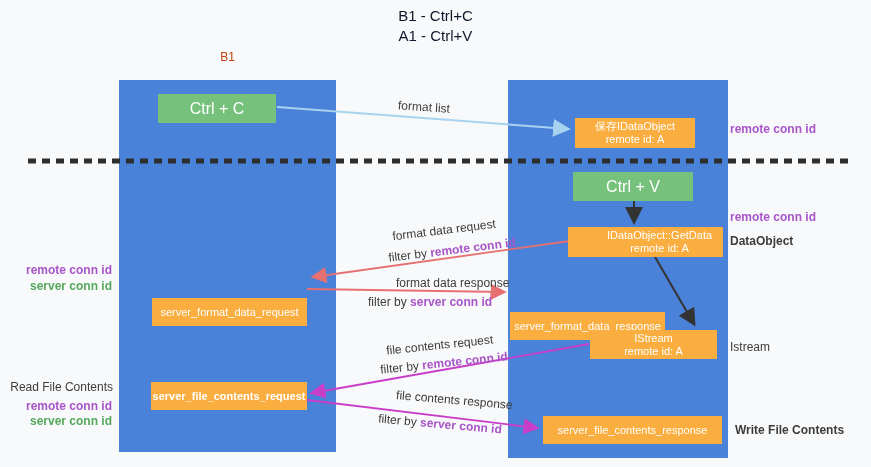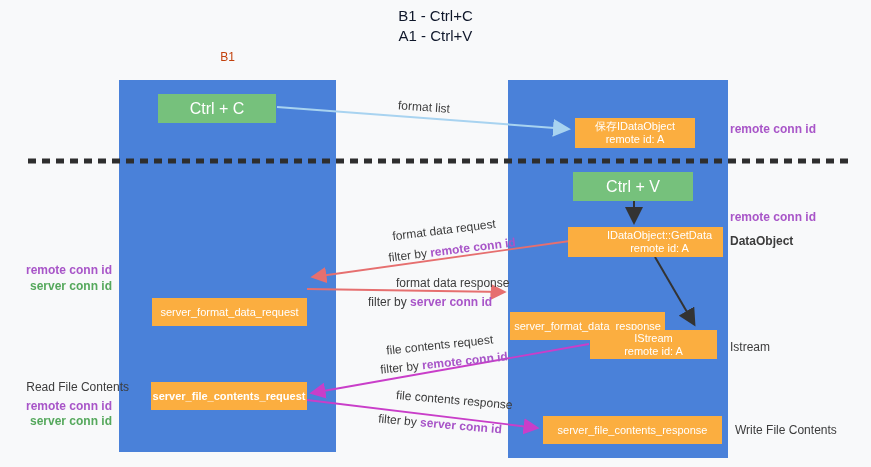--- a/index.html
+++ b/index.html
@@ -32,24 +32,24 @@
   #box-file-req { left:151px; top:382px; width:156px; height:28px;font-weight:bold; }
   #box-file-res { left:543px; top:416px; width:179px; height:28px; }
   .lbl { position:absolute; font-size:12px; color:#3c3c3c; white-space:nowrap; }
   .purple { color:#a855c8; font-weight:bold; }
   .greentx { color:#55a85c; font-weight:bold; }
   .rightalign { width:110px; text-align:right; }
   #lbl-remote-rt  { left:730px; top:122px; }
   #lbl-remote-rm  { left:730px; top:210px; }
   #lbl-dataobject { left:730px; top:234px;font-weight:bold; }
   #lbl-istream-r  { left:730px; top:340px; }
-  #lbl-write      { left:735px; top:423px; }
+  #lbl-write      { left:735px; top:423px;font-weight:bold; }
   #lbl-remote-lm  { left:2px;  top:263px; }
   #lbl-server-lm  { left:2px;  top:279px; }
-  #lbl-read       { left:0px;  top:380px; width:113px; text-align:right;padding-left:16px; }
+  #lbl-read       { left:0px;  top:380px; width:113px; text-align:right; }
   #lbl-remote-lb  { left:2px;  top:399px; }
   #lbl-server-lb  { left:2px;  top:414px; }
   #lbl-format-list { left:398px; top:100px; transform:rotate(4deg); }
   #lbl-fmt-req     { left:392px; top:223px; transform:rotate(-7deg); }
   #lbl-filter-r1   { left:388px; top:243px; transform:rotate(-7deg); }
   #lbl-fmt-res     { left:396px; top:276px; }
   #lbl-filter-s1   { left:368px; top:295px; }
   #lbl-file-req    { left:386px; top:338px; transform:rotate(-6deg); }
   #lbl-filter-r2   { left:380px; top:356px; transform:rotate(-6deg); }
   #lbl-file-res    { left:396px; top:393px; transform:rotate(5deg); }

